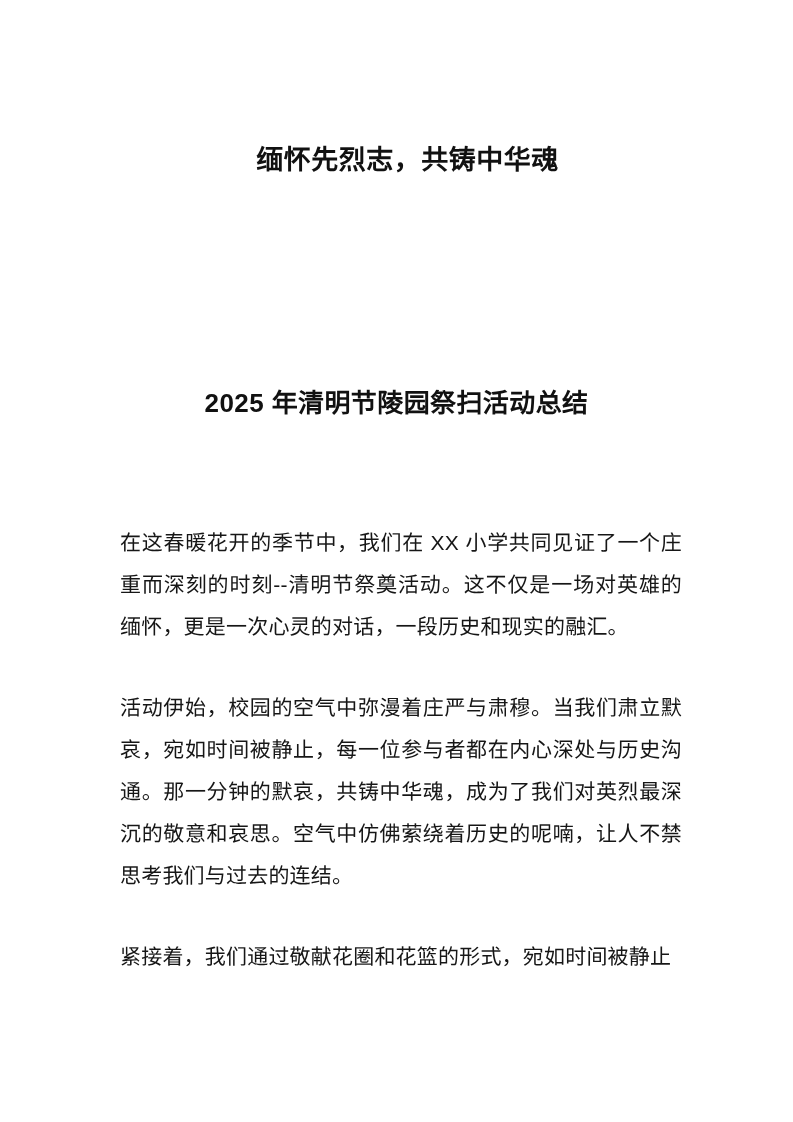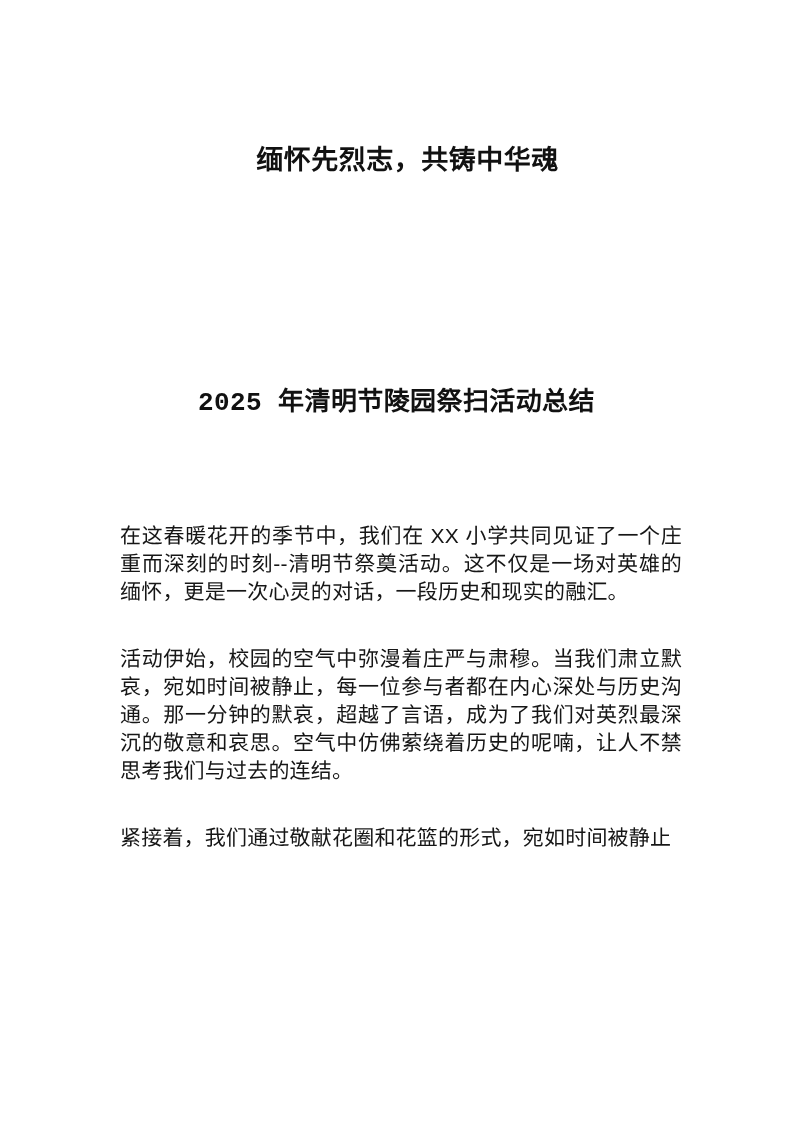--- a/index.html
+++ b/index.html
@@ -40,34 +40,33 @@
     position: absolute;
     left: 0;
     right: 0;
     top: 362px;
     text-align: center;
     font-size: 26px;
     font-weight: 700;
     letter-spacing: 0.4px;
     line-height: 1.5;
     color: #111111;
-    font-family: Liberation Mono, monospace;
   }
 
   
   .body-block {
     position: absolute;
     left: 120px;
     top: 522px;
     width: 562px;
   }
 
   .para {
     font-size: 21px;
-    line-height: 28px;
+    line-height: 42px;
     color: #161616;
     text-align: justify;
     text-justify: inter-character;
     margin: 0 0 39px 0;
     letter-spacing: 0.2px;
     white-space: pre-wrap;
     word-break: break-all;
   }
 
   .para:last-child {
@@ -78,17 +77,17 @@
 <body>
 
 <div class="page">
 
   <h1 class="doc-title">缅怀先烈志，共铸中华魂</h1>
 
   <h2 class="doc-subtitle">2025 年清明节陵园祭扫活动总结</h2>
 
   <div class="body-block">
     <p class="para">在这春暖花开的季节中，我们在 XX 小学共同见证了一个庄重而深刻的时刻--清明节祭奠活动。这不仅是一场对英雄的缅怀，更是一次心灵的对话，一段历史和现实的融汇。</p>
-    <p class="para">活动伊始，校园的空气中弥漫着庄严与肃穆。当我们肃立默哀，宛如时间被静止，每一位参与者都在内心深处与历史沟通。那一分钟的默哀，超越了言语，成为了我们对英烈最深沉的敬意和哀思。空气中仿佛萦绕着历史的呢喃，让人不禁思考我们与过去的连结。</p>
+    <p class="para">活动伊始，校园的空气中弥漫着庄严与肃穆。当我们肃立默哀，宛如时间被静止，每一位参与者都在内心深处与历史沟通。那一分钟的默哀，共铸中华魂，成为了我们对英烈最深沉的敬意和哀思。空气中仿佛萦绕着历史的呢喃，让人不禁思考我们与过去的连结。</p>
     <p class="para">紧接着，我们通过敬献花圈和花篮的形式，宛如时间被静止</p>
   </div>
 
 </div>
 
 </body></html>

